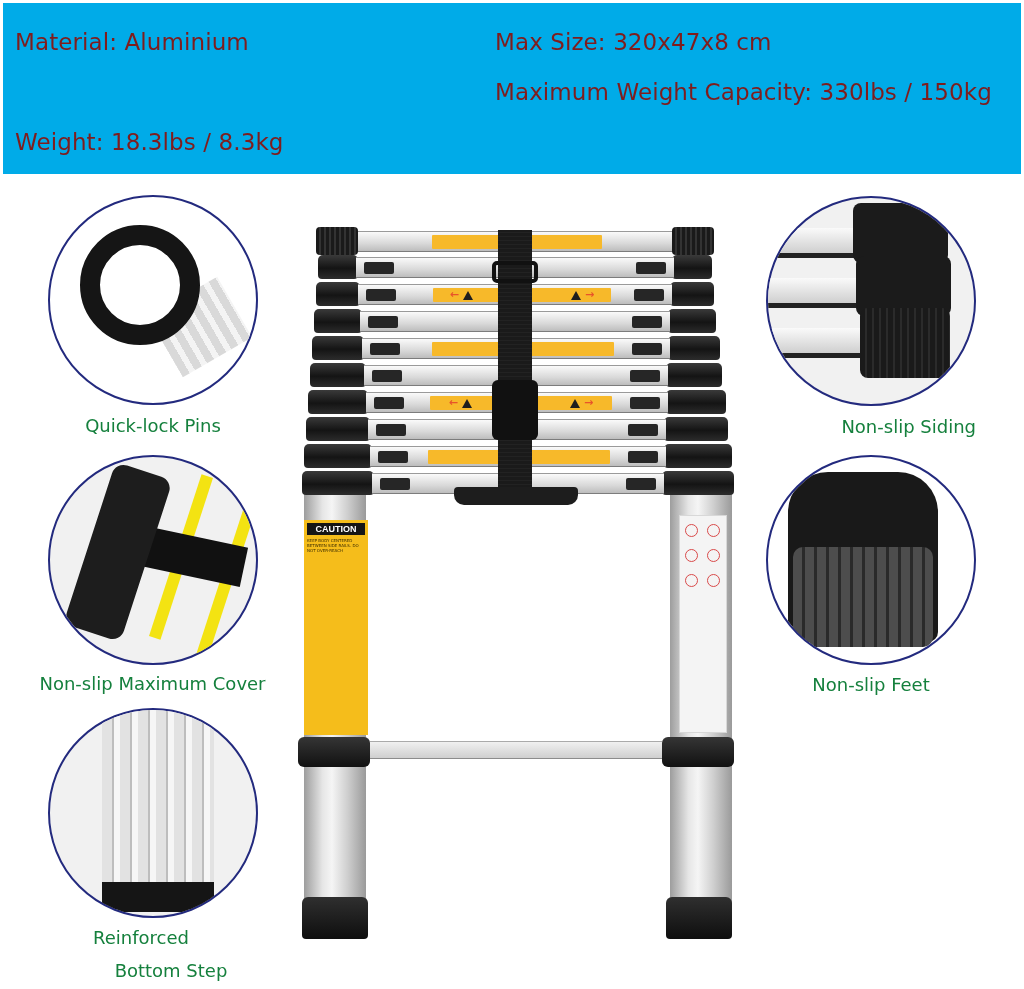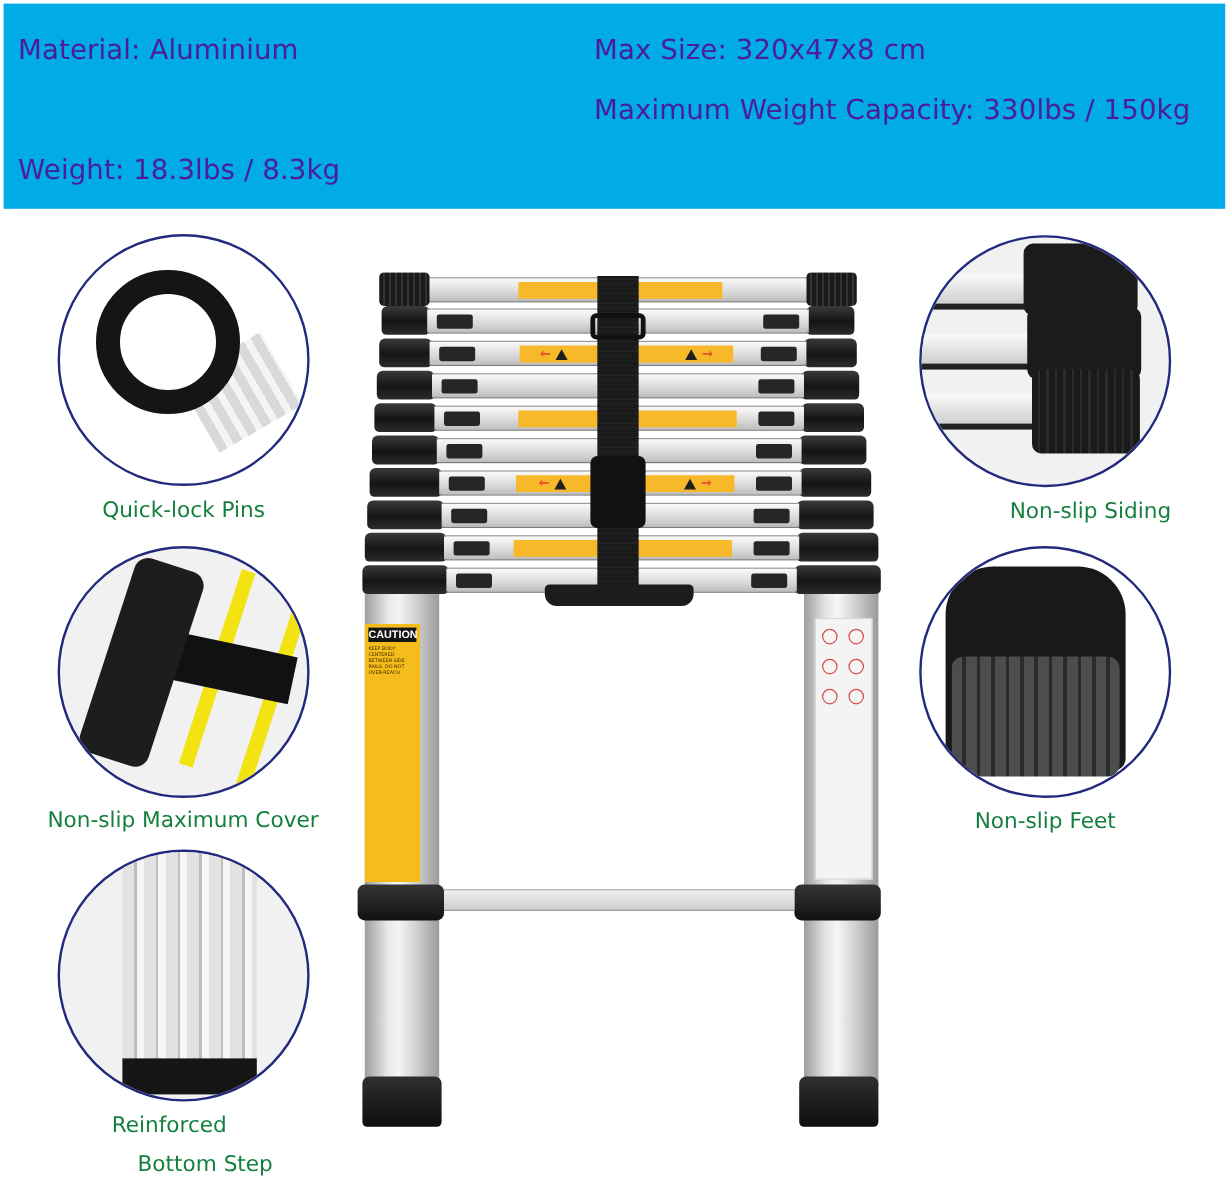--- a/index.html
+++ b/index.html
@@ -5,21 +5,21 @@
     * { box-sizing: border-box; margin: 0; padding: 0; }
     html, body { width: 1024px; height: 989px; background: #ffffff; overflow: hidden; }
     body { position: relative; font-family: "DejaVu Sans", "Liberation Sans", sans-serif; }
 
     
     .spec-banner {
       position: absolute; left: 3px; top: 3px; width: 1018px; height: 171px;
       background: #00abe8;
     }
     .spec {
-      position: absolute; color: #4c1d95; font-size: 23px; line-height: 30px;
+      position: absolute; color: #7f1d1d; font-size: 23px; line-height: 30px;
       letter-spacing: 0.1px; white-space: nowrap;
     }
 
     
     .feature { position: absolute; }
     .circle {
       position: absolute; border-radius: 50%; border: 2.5px solid #232a7e;
       overflow: hidden; background: #f1f1f1;
     }
     .feature-label {
@@ -67,21 +67,21 @@
     .endcap {
       position: absolute; top: 2px; width: 42px; height: 28px; background: #222;
       border-radius: 4px;
       background-image: repeating-linear-gradient(90deg, #1a1a1a 0 3px, #333 3px 5px);
     }
     .pole {
       position: absolute; width: 62px;
       background: linear-gradient(90deg, #9d9d9d, #e6e6e6 30%, #f5f5f5 45%, #cfcfcf 70%, #9a9a9a);
     }
     .sticker-caution {
-      position: absolute; left: 8px; top: 295px; width: 46px; height: 215px;
+      position: absolute; left: 8px; top: 295px; width: 64px; height: 215px;
       background: #f5bd1b; padding: 3px;
     }
     .caution-head {
       background: #151515; color: #fff; font-size: 9px; font-weight: bold; text-align: center;
       padding: 1px 0; font-family: "Liberation Sans", sans-serif;
     }
     .caution-body { font-size: 4px; color: #3a2b00; margin-top: 3px; line-height: 5px; }
     .sticker-white {
       position: absolute; left: 383px; top: 290px; width: 48px; height: 218px; background: #f4f4f4;
       border: 1px solid #d8d8d8; padding: 4px 3px;

